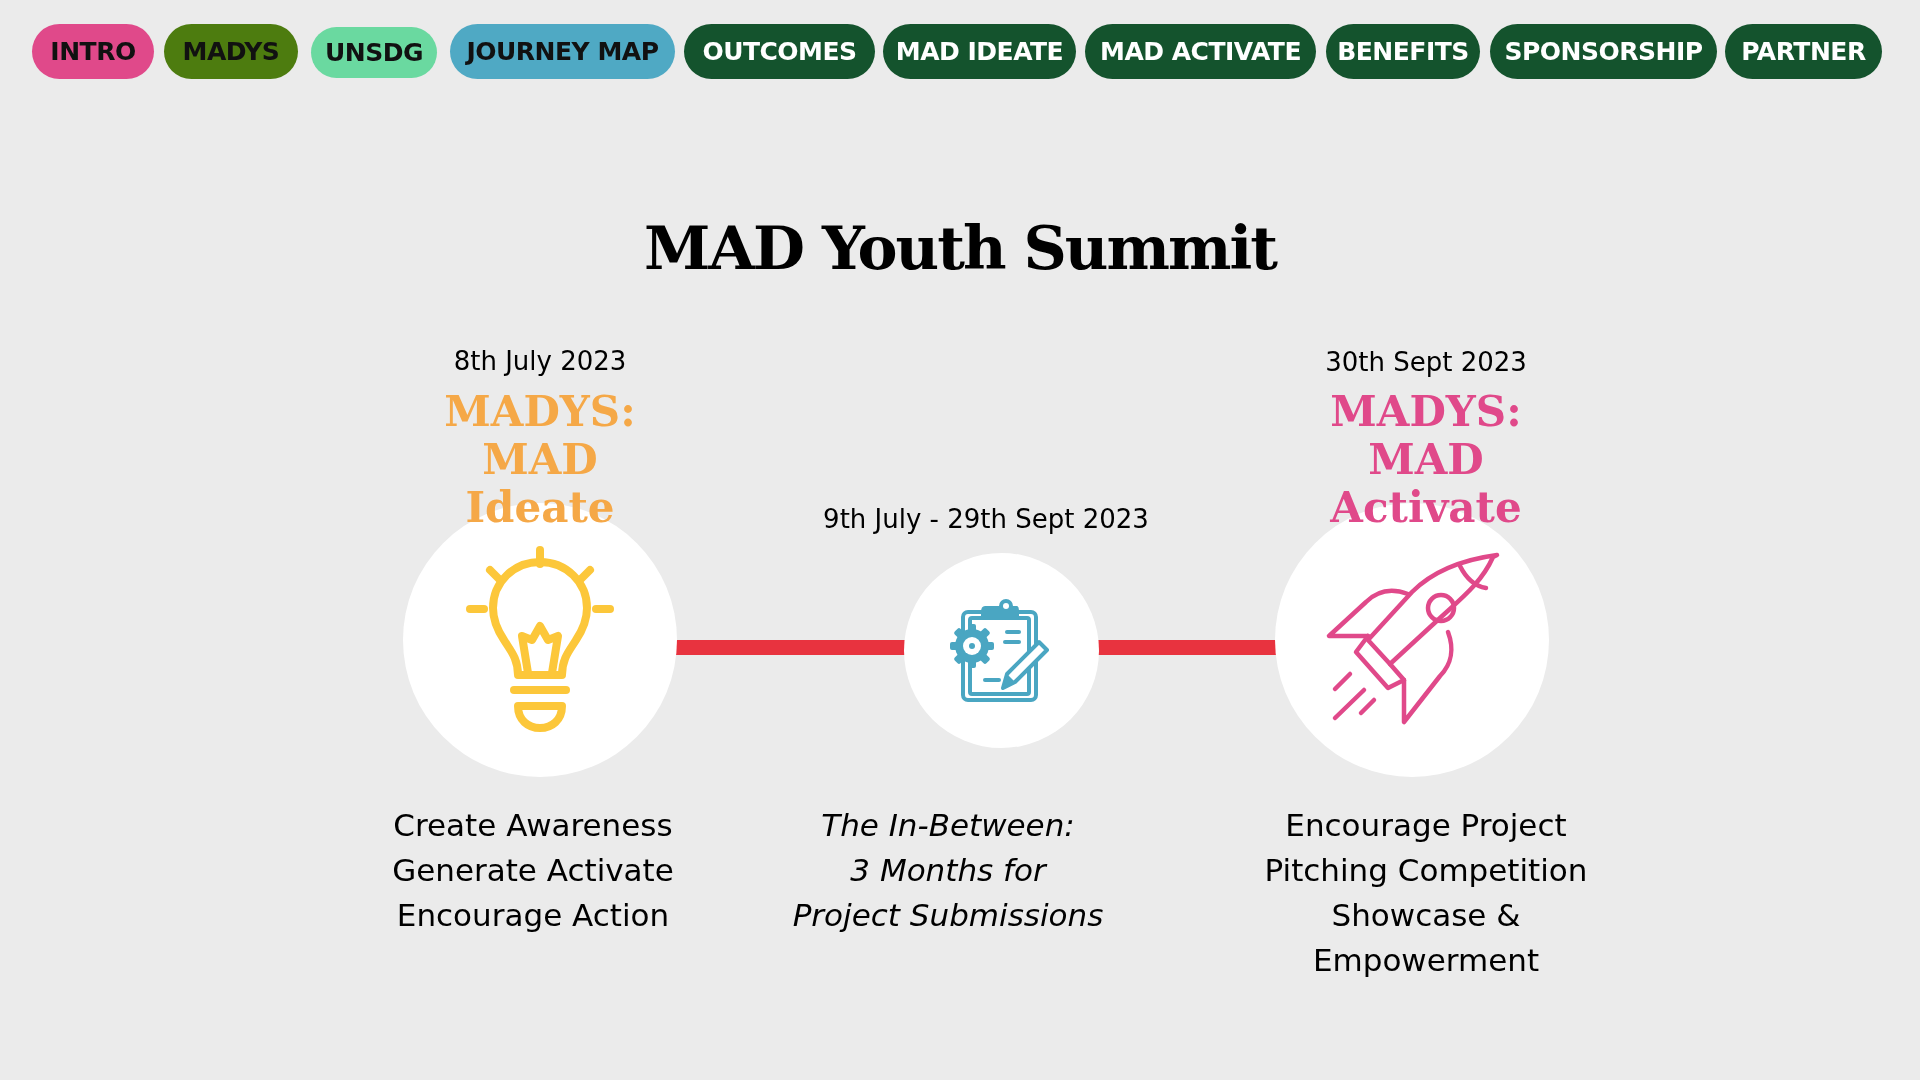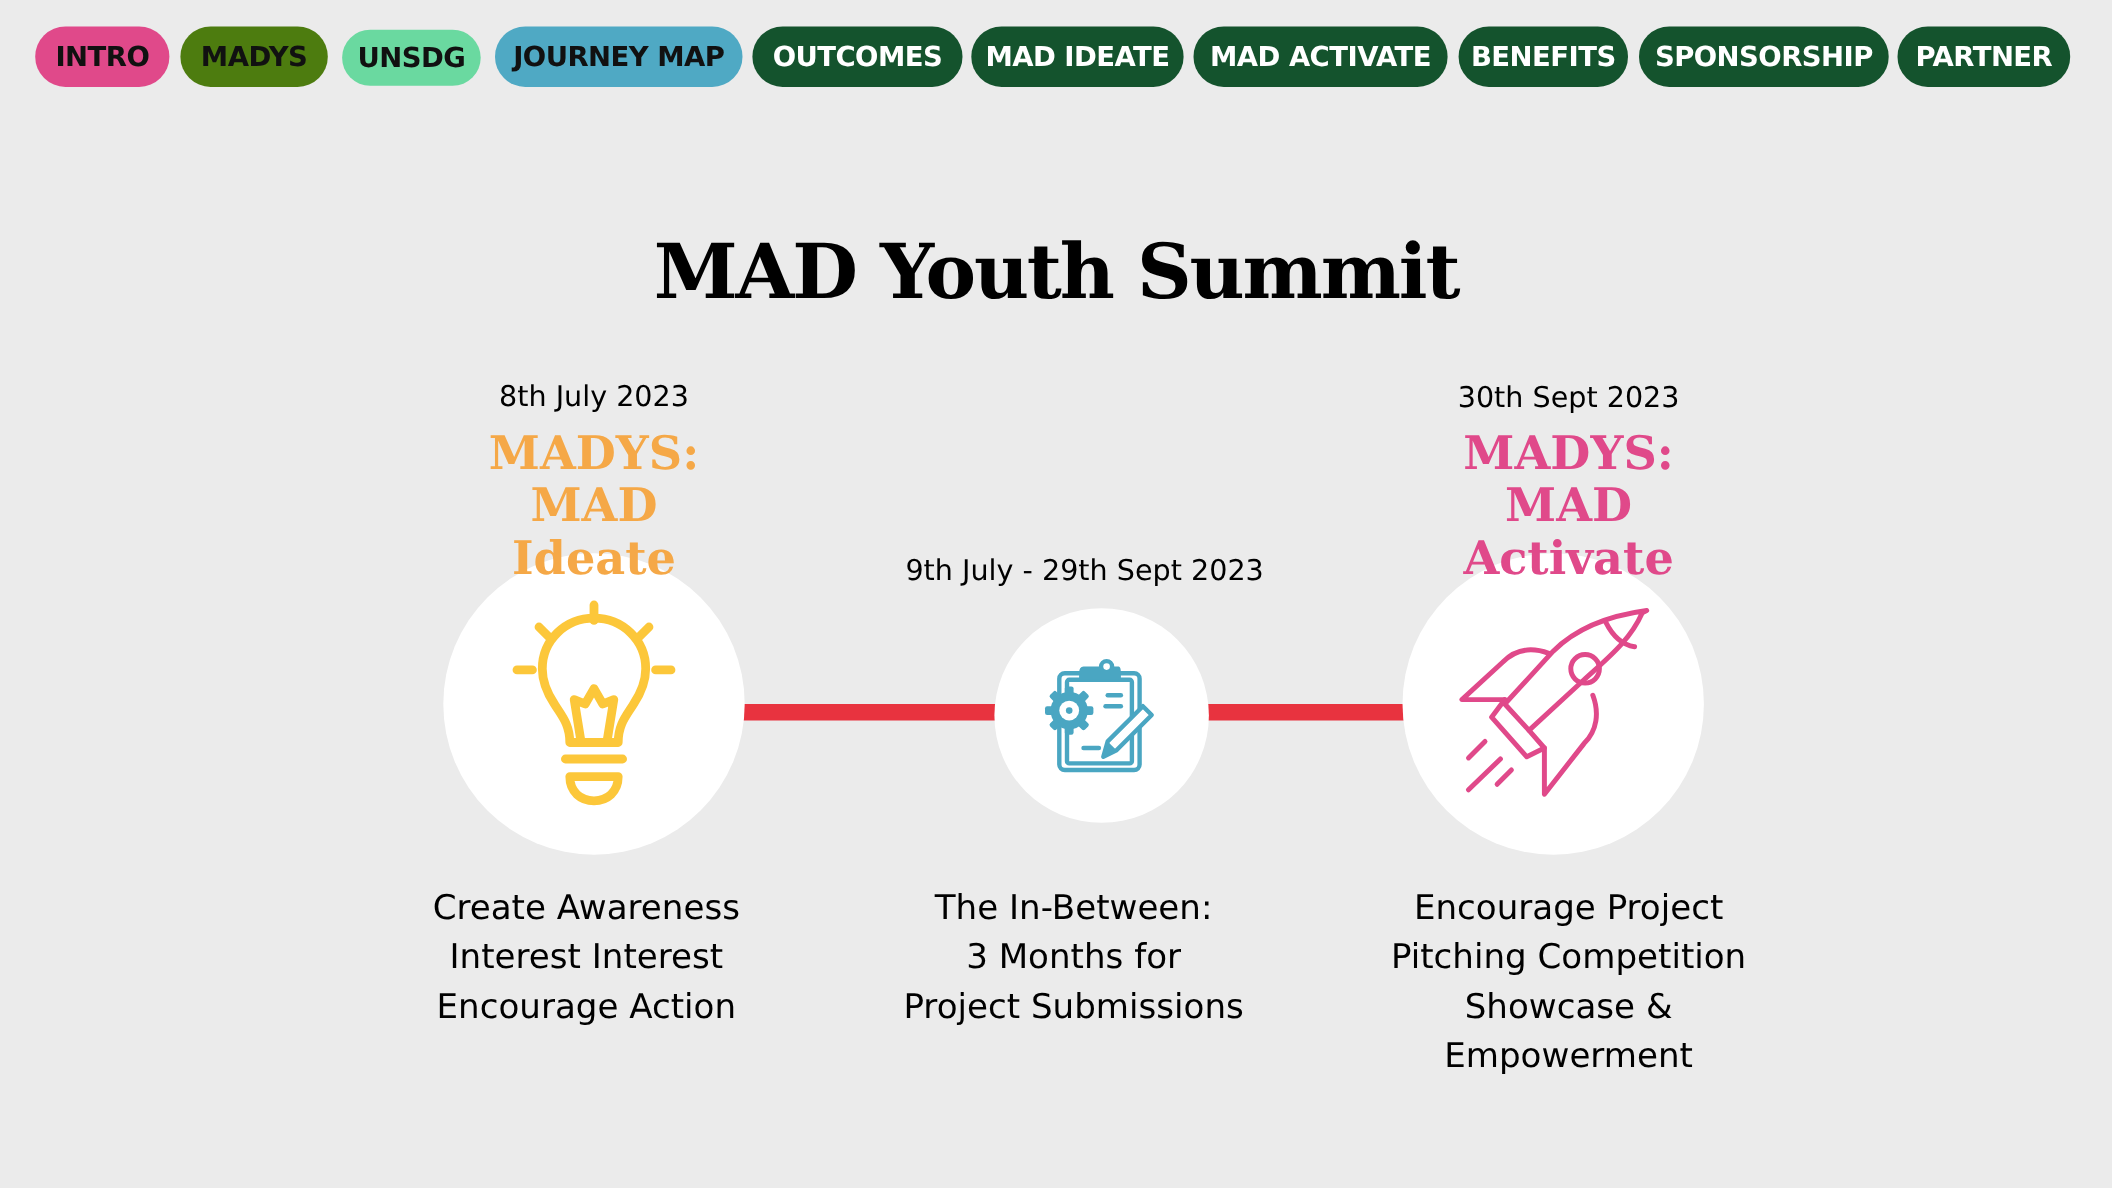--- a/index.html
+++ b/index.html
@@ -10,21 +10,21 @@
   .nav { position:absolute; left:0; top:0; width:1920px; height:100px; }
   .pill {
     position:absolute; height:55px; border-radius:28px; display:flex; align-items:center; justify-content:center;
     font-family:"DejaVu Sans", sans-serif; font-size:25px; letter-spacing:-0.5px; cursor:pointer; box-sizing:border-box;
     text-transform:uppercase; font-weight:700;
   }
   .pill.dark { background:#14532d; color:#fff; }
   .pill.light { color:#111; }
   .title {
     position:absolute; left:0; width:1920px; top:198px; text-align:center;
-    font-family:"DejaVu Serif", serif; font-weight:900; font-size:69px; letter-spacing:-2px; line-height:100px;
+    font-family:"DejaVu Serif", serif; font-weight:900; font-size:60px; letter-spacing:-2px; line-height:100px;
   }
   .line { position:absolute; top:640px; height:15px; background:#E8333F; }
   .circle { position:absolute; border-radius:50%; background:#fff; }
   .date { position:absolute; font-family:"DejaVu Sans", sans-serif; font-size:26px; text-align:center; line-height:30px; }
   .heading {
     position:absolute; text-align:center; font-family:"DejaVu Serif", serif; font-weight:900;
     font-size:42px; line-height:48px; letter-spacing:0px; z-index:3;
   }
   .desc { position:absolute; text-align:center; font-family:"DejaVu Sans", sans-serif; font-size:31px; line-height:45px; }
   .icon { position:absolute; z-index:2; }
@@ -65,21 +65,21 @@
     <line x1="10" y1="69" x2="24" y2="69"></line>
     <line x1="136" y1="69" x2="150" y2="69"></line>
     <path d="M58 135 C58 118 50 110 44 100 C36 88 33 78 33 68 C33 42 54 22 80 22 C106 22 127 42 127 68 C127 78 124 88 116 100 C110 110 102 118 102 135 Z"></path>
     <path d="M68 133 L62 96 L72 100 L80 86 L88 100 L98 96 L92 133"></path>
     <line x1="54" y1="150" x2="106" y2="150"></line>
     <path d="M58 166 L102 166 C102 180 92 188 80 188 C68 188 58 180 58 166 Z"></path>
   </g>
 </svg>
 <div class="desc" style="left:383px;width:300px;top:803px;">
   <div>Create Awareness</div>
-  <div>Interest Interest</div>
+  <div>Generate Activate</div>
   <div>Encourage Action</div>
 </div>
 
 <div class="date" style="left:786px;width:400px;top:504px;">9th July - 29th Sept 2023</div>
 <div class="circle" style="left:904px;top:553px;width:195px;height:195px;"></div>
 <svg class="icon" style="left:947px;top:596px;" width="110" height="110" viewBox="0 0 110 110">
   <g fill="none" stroke="#4AA6C2" stroke-width="4" stroke-linecap="round" stroke-linejoin="round">
     <rect x="16" y="16" width="73" height="88" rx="5"></rect>
     <rect x="23" y="22" width="59" height="76" rx="2"></rect>
     <line x1="60" y1="36" x2="72" y2="36"></line>
@@ -99,21 +99,21 @@
     <rect x="8" y="59" width="8" height="8" rx="2" transform="rotate(45 12 63)"></rect>
     <rect x="34" y="59" width="8" height="8" rx="2" transform="rotate(45 38 63)"></rect>
   </g>
   <circle cx="25" cy="50" r="9" fill="#fff"></circle>
   <circle cx="25" cy="50" r="3" fill="#4AA6C2"></circle>
   <g>
     <path d="M92 46 L100 54 L68 86 L56 92 L60 78 Z" fill="#fff" stroke="#4AA6C2" stroke-width="4" stroke-linejoin="round"></path>
     <path d="M56 92 L60 78 L68 86 Z" fill="#4AA6C2"></path>
   </g>
 </svg>
-<div class="desc" style="left:776px;width:400px;top:803px;">
+<div class="desc" style="left:748px;width:400px;top:803px;font-style:italic;">
   <div>The In-Between:</div>
   <div>3 Months for</div>
   <div>Project Submissions</div>
 </div>
 
 <div class="date" style="left:1276px;width:300px;top:347px;">30th Sept 2023</div>
 <div class="heading" style="left:1276px;width:300px;top:388px;color:#E0498A;">
   <div>MADYS:</div>
   <div>MAD</div>
   <div>Activate</div>

